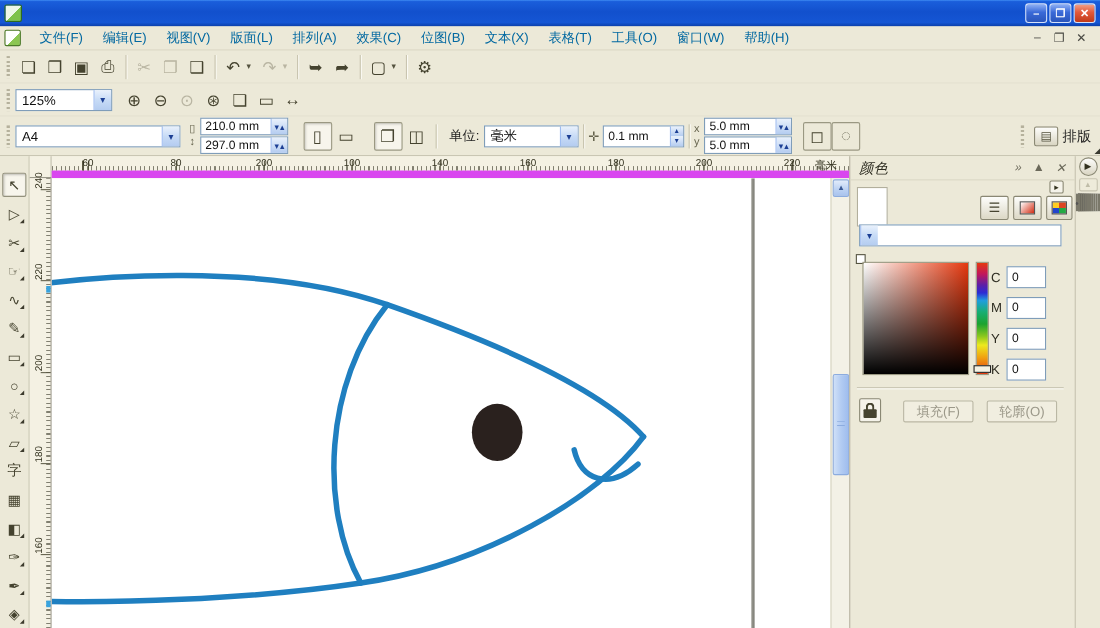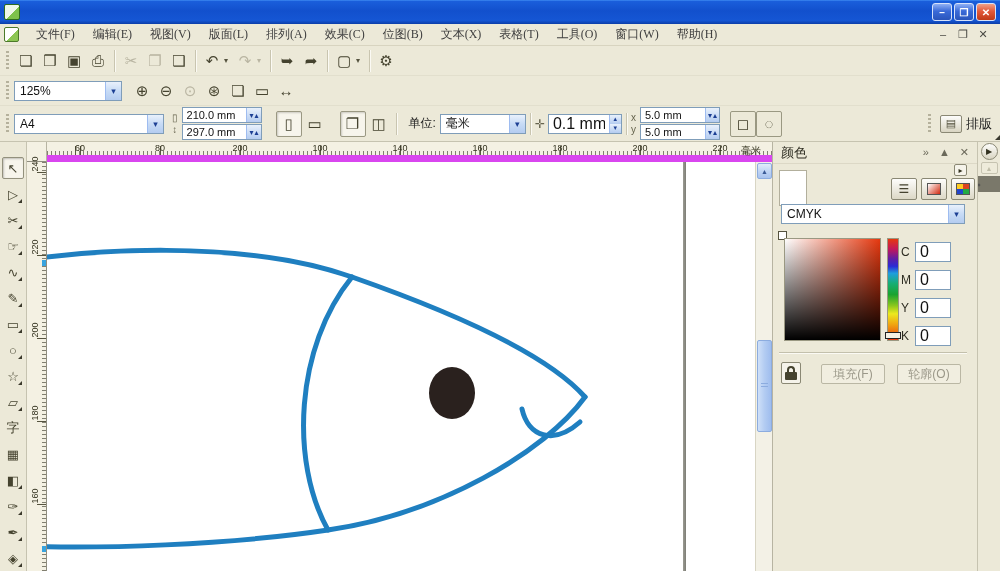--- a/index.html
+++ b/index.html
@@ -18,21 +18,21 @@
   .wbtn { width:20px; height:18px; border-radius:3px; color:#fff; font-size:10px; font-weight:bold;
     display:flex; align-items:center; justify-content:center;
     background:linear-gradient(180deg,#8fb0f4,#3a6ad8 45%,#2a55bb); border:1px solid #d6e2fa; }
   .wbtn.close { background:linear-gradient(180deg,#f2a188,#e3593a 45%,#c03a18); }
 
   
   .menubar { position:absolute; left:0; top:24px; width:1000px; height:22px; background:#ece9d8;
     display:flex; align-items:center; border-bottom:1px solid #d8d4c0; padding:0 2px; }
   .menu-appicon { width:15px; height:15px; margin:0 8px 0 2px;
     background:linear-gradient(135deg,#fff 55%,#8cc653 55%); border:1px solid #4c7a2a; border-radius:2px; }
-  .menu-item { padding:2px 9px; color:#404040; cursor:default; white-space:nowrap;font-family:Liberation Serif, serif; }
+  .menu-item { padding:2px 9px; color:#0369a1; cursor:default; white-space:nowrap; }
   .doc-controls { margin-left:auto; display:flex; gap:6px; padding-right:8px; color:#4a4a44; font-size:11px; }
   .doc-controls span { width:14px; text-align:center; }
 
   
   .row { position:absolute; left:0; width:1000px; background:#ece9d8; display:flex; align-items:center; }
   .toolbar-std { top:46px; height:30px; border-bottom:1px solid #e2dfcd; }
   .toolbar-zoom { top:76px; height:30px; border-bottom:1px solid #e2dfcd; }
   .propbar { top:106px; height:36px; border-bottom:1px solid #c6c3b0; }
   .grip { width:7px; height:20px; margin:0 3px 0 4px;
     background:repeating-linear-gradient(to bottom,#b5b19c 0 2px,transparent 2px 4px);
@@ -42,21 +42,21 @@
   .tbtn.disabled { color:#b9b5a2; }
   .dd { font-size:8px; color:#55533f; width:9px; }
   .dd.disabled { color:#b9b5a2; }
   .sep { width:1px; height:22px; background:#c9c5b0; box-shadow:1px 0 0 #fbfaf4; margin:0 4px; }
 
   .xp-combo { display:flex; align-items:center; height:20px; background:#fff; border:1px solid #7f9db9; }
   .xp-combo .val { flex:1; padding:0 5px; color:#111; font-size:12px; white-space:nowrap; overflow:hidden; }
   .xp-combo .arrow { width:16px; height:100%; display:flex; align-items:center; justify-content:center;
     font-size:9px; color:#1c3f94; background:linear-gradient(180deg,#e9f1fc,#c7dbf6 50%,#b4ccf0); border-left:1px solid #9ebcf0; }
   .xp-field { display:flex; align-items:center; height:20px; background:#fff; border:1px solid #7f9db9; }
-  .xp-field input { border:0; outline:0; width:100%; height:100%; padding:0 4px; font-size:16px;
+  .xp-field input { border:0; outline:0; width:100%; height:100%; padding:0 4px; font-size:11px;
     font-family:"Liberation Sans",sans-serif; color:#111; background:transparent; }
   .spin-h { display:flex; align-items:center; gap:1px; padding:0 2px; font-size:8px; color:#1c3f94;
     background:linear-gradient(180deg,#e9f1fc,#b4ccf0); height:100%; border-left:1px solid #9ebcf0; }
   .spin-v { display:flex; flex-direction:column; width:15px; height:100%; border-left:1px solid #9ebcf0; }
   .spin-v span { flex:1; display:flex; align-items:center; justify-content:center; font-size:7px;
     color:#1c3f94; background:linear-gradient(180deg,#e9f1fc,#b4ccf0); }
   .pagedim-icons { display:flex; flex-direction:column; justify-content:center; gap:2px; margin:0 4px 0 8px;
     color:#66644e; font-size:10px; line-height:10px; text-align:center; }
   .dim-stack { display:flex; flex-direction:column; gap:1px; }
   .dim-stack .xp-field { height:16px; width:80px; }
@@ -119,21 +119,21 @@
     display:flex; align-items:center; justify-content:center; font-size:7px; color:#3a5a96; }
   .vs-thumb { position:absolute; left:1px; top:178px; width:15px; height:92px; border-radius:2px;
     background:linear-gradient(90deg,#cfe0f8,#b3ccf2 50%,#9fbdee); border:1px solid #8cacdf; }
   .vs-thumb::after { content:""; position:absolute; left:3px; right:3px; top:42px; height:6px;
     background:repeating-linear-gradient(to bottom,#8cacdf 0 1px,transparent 1px 3px); }
 
   
   .docker { position:absolute; left:772px; top:0; width:205px; height:429px; background:#ece9d8;
     border-left:1px solid #b7b4a2; }
   .docker-title { position:absolute; left:0; top:0; right:0; height:22px; display:flex; align-items:center;
-    padding:0 8px; color:#2e2d22; font-size:13px; border-bottom:1px solid #dcd8c6; }
+    padding:0 8px; color:#2e2d22; font-size:13px; border-bottom:1px solid #dcd8c6;font-style:italic; }
   .docker-title .btns { margin-left:auto; display:flex; gap:10px; color:#6b695a; font-size:11px; }
   .preview-swatch { position:absolute; left:6px; top:28px; width:28px; height:36px; background:#fff;
     border:1px solid #b2af9c; }
   .dk-btn { position:absolute; top:36px; width:26px; height:22px; border:1px solid #8a8874; border-radius:2px;
     background:linear-gradient(180deg,#fdfdfb,#dcd8c6); display:flex; align-items:center; justify-content:center;
     font-size:12px; color:#45432f; }
   .dk-btn .gradbox { width:14px; height:12px; border:1px solid #555;
     background:linear-gradient(135deg,#fff,#d22a10); }
   .dk-btn .palbox { width:14px; height:12px; border:1px solid #555;
     background:conic-gradient(#d42 0 25%, #2a4 25% 50%, #24c 50% 75%, #fc2 75%); }
@@ -234,21 +234,21 @@
     <span class="tbtn">➦</span>
     <span class="sep"></span>
     <span class="tbtn">▢</span>
     <span class="dd">▾</span>
     <span class="sep"></span>
     <span class="tbtn">⚙</span>
   </div>
 
   <div class="row toolbar-zoom">
     <span class="grip"></span>
-    <div class="xp-combo" style="width:108px;">
+    <div class="xp-combo" style="width:88px;">
       <span class="val">125%</span>
       <span class="arrow">▾</span>
     </div>
     <span style="width:8px;"></span>
     <span class="tbtn">⊕</span>
     <span class="tbtn">⊖</span>
     <span class="tbtn disabled">⊙</span>
     <span class="tbtn">⊛</span>
     <span class="tbtn">❏</span>
     <span class="tbtn">▭</span>
@@ -456,21 +456,20 @@
       <div class="preview-swatch"></div>
       <span class="dk-fly">▸</span>
       <span class="dk-btn" style="left:118px;">☰</span>
       <span class="dk-btn" style="left:148px;">
           <span class="gradbox"></span>
         </span>
       <span class="dk-btn" style="left:178px;width:24px;">
           <span class="palbox"></span>
         </span>
       <div class="xp-combo dk-combo">
-        <span class="val">CMYK</span>
         <span class="arrow">▾</span>
       </div>
       <span class="pick-indicator"></span>
       <div class="grad-square"></div>
       <div class="hue-bar"></div>
       <span class="hue-handle"></span>
       <div class="chan" style="top:100px;">
         <span class="lbl">C</span>
         <span class="xp-field">
             <input value="0" style="">

